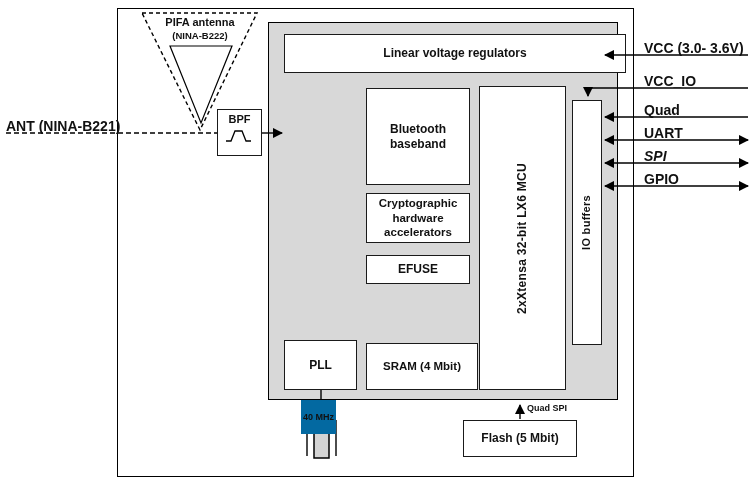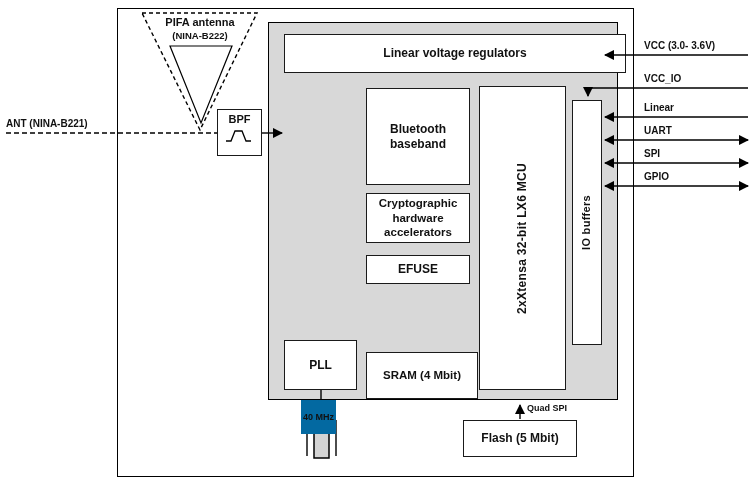--- a/index.html
+++ b/index.html
@@ -41,21 +41,21 @@
   .vtext {
     writing-mode: vertical-rl;
     transform: rotate(180deg);
     white-space: nowrap;
     letter-spacing: 0.3px;
   }
   .lbl {
     position: absolute;
     font-weight: 700;
     white-space: nowrap;
-    font-size: 10px;
+    font-size: 14px;
     z-index: 4;
   }
   .lbl.tiny { font-size: 9px; }
   .pifa-title { left: 142px; width: 116px; text-align: center; font-size: 11px; }
   .pifa-sub   { left: 142px; width: 116px; text-align: center; font-size: 9.5px; }
   .overlay {
     position: absolute;
     left: 0; top: 0;
     z-index: 3;
     pointer-events: none;
@@ -88,21 +88,21 @@
 
   <div class="box" style="left:366px; top:88px; width:104px; height:97px;">
     <span>Bluetooth baseband</span>
   </div>
 
   <div class="box" style="left:366px; top:255px; width:104px; height:29px;">
     <span>EFUSE</span>
   </div>
 
 
-  <div class="box small" style="left:366px; top:352px; width:112px; height:47px;">
+  <div class="box small" style="left:366px; top:343px; width:112px; height:47px;">
     <span>SRAM (4 Mbit)</span>
   </div>
 
   <div class="box" style="left:284px; top:340px; width:73px; height:50px;">
     <span>PLL</span>
   </div>
 
   <div class="box" style="left:479px; top:86px; width:87px; height:304px;">
     <span class="vtext">2xXtensa 32-bit LX6 MCU</span>
   </div>
@@ -153,22 +153,22 @@
     </g>
   </svg>
 
   <div class="lbl" style="left:6px; top:118px;">ANT (NINA-B221)</div>
 
   <div class="lbl pifa-title" style="top:16px;">PIFA antenna</div>
   <div class="lbl pifa-sub" style="top:30px;">(NINA-B222)</div>
 
   <div class="lbl" style="left:644px; top:40px;">VCC (3.0- 3.6V)</div>
   <div class="lbl" style="left:644px; top:73px;">VCC_IO</div>
-  <div class="lbl" style="left:644px; top:102px;">Linear</div>
+  <div class="lbl" style="left:644px; top:102px;">Quad</div>
   <div class="lbl" style="left:644px; top:125px;">UART</div>
-  <div class="lbl" style="left:644px; top:148px;">SPI</div>
+  <div class="lbl" style="left:644px; top:148px;font-style:italic;">SPI</div>
   <div class="lbl" style="left:644px; top:171px;">GPIO</div>
 
   <div class="lbl tiny mhz-lbl" style="left:301px; top:400px;">40 MHz</div>
 
   <div class="lbl tiny" style="left:527px; top:403px;">Quad SPI</div>
 
 </div>
 
 </body></html>

